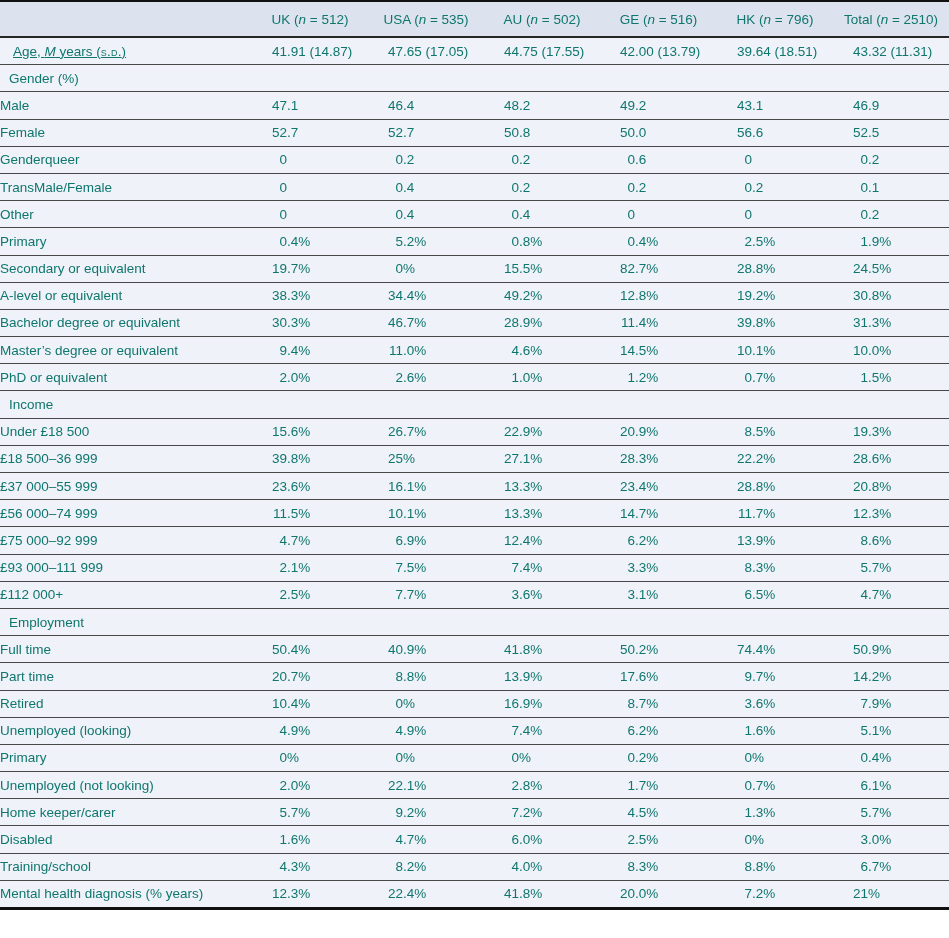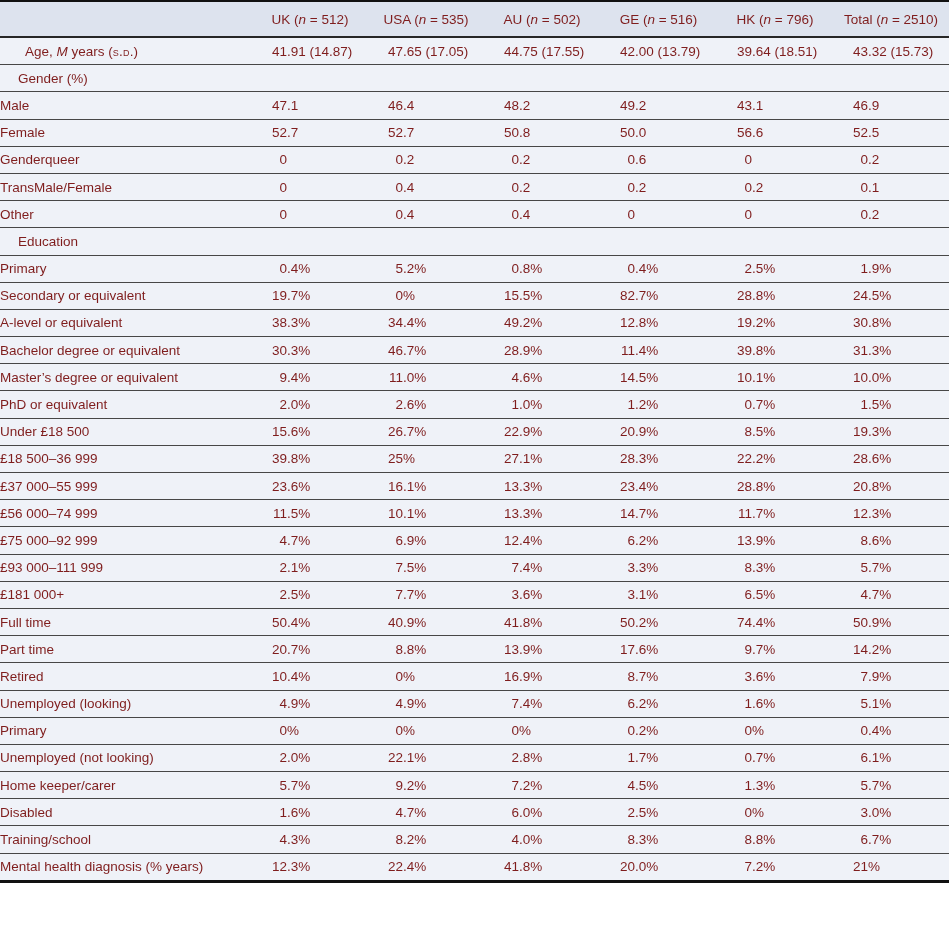--- a/index.html
+++ b/index.html
@@ -14,21 +14,21 @@
     overflow: hidden;
     background: #ffffff;
   }
   table.demo-table {
     width: 949px;
     border-collapse: collapse;
     table-layout: fixed;
     background: #eff2f8;
     border-top: 2.5px solid #111111;
     border-bottom: 3px solid #111111;
-    color: #7f1d1d;
+    color: #0f766e;
     font-size: 13.5px;
   }
   table.demo-table thead th {
     background: #dde3ee;
     height: 34px;
     font-weight: 400;
     text-align: center;
     vertical-align: middle;
     border-bottom: 2px solid #262626;
     padding: 0;
@@ -43,21 +43,21 @@
   }
   table.demo-table tbody tr:last-child th,
   table.demo-table tbody tr:last-child td {
     border-bottom: none;
   }
   th.row-label {
     text-align: left;
     padding-left: 29px;
   }
   tr.section-row th.row-label {
-    padding-left: 18px;
+    padding-left: 9px;
   }
   td.value-cell { padding: 0; }
   .num {
     display: flex;
     align-items: center;
     white-space: pre;
   }
   .ip {
     flex: 0 0 35px;
     text-align: right;
@@ -88,38 +88,38 @@
           <th><span>UK (</span><span class="it">n</span><span> = 512)</span></th>
           <th><span>USA (</span><span class="it">n</span><span> = 535)</span></th>
           <th><span>AU (</span><span class="it">n</span><span> = 502)</span></th>
           <th><span>GE (</span><span class="it">n</span><span> = 516)</span></th>
           <th><span>HK (</span><span class="it">n</span><span> = 796)</span></th>
           <th><span>Total (</span><span class="it">n</span><span> = 2510)</span></th>
         </tr>
     </thead>
     <tbody>
         <tr class="data-row">
-          <th class="row-label" style="padding-left: 25px;"><span>Age, </span><span class="it">M</span><span> years (</span><span class="sc">s.d.</span><span>)</span></th>
+          <th class="row-label" style="padding-left: 13px; text-decoration: underline;"><span>Age, </span><span class="it">M</span><span> years (</span><span class="sc">s.d.</span><span>)</span></th>
           <td class="value-cell">
             <span class="num"><span class="ip">41</span><span class="fp">.91 (14.87)</span></span>
           </td>
           <td class="value-cell">
             <span class="num"><span class="ip">47</span><span class="fp">.65 (17.05)</span></span>
           </td>
           <td class="value-cell">
             <span class="num"><span class="ip">44</span><span class="fp">.75 (17.55)</span></span>
           </td>
           <td class="value-cell">
             <span class="num"><span class="ip">42</span><span class="fp">.00 (13.79)</span></span>
           </td>
           <td class="value-cell">
             <span class="num"><span class="ip">39</span><span class="fp">.64 (18.51)</span></span>
           </td>
           <td class="value-cell">
-            <span class="num"><span class="ip">43</span><span class="fp">.32 (15.73)</span></span>
+            <span class="num"><span class="ip">43</span><span class="fp">.32 (11.31)</span></span>
           </td>
         </tr>
         <tr class="section-row">
           <th class="row-label">Gender (%)</th>
           <td colspan="6"></td>
         </tr>
         <tr class="data-row">
           <th class="row-label">Male</th>
           <td class="value-cell">
             <span class="num"><span class="ip">47</span><span class="fp">.1</span></span>
@@ -217,296 +217,300 @@
           <td class="value-cell">
             <span class="num"><span class="ip">0</span><span class="fp"></span></span>
           </td>
           <td class="value-cell">
             <span class="num"><span class="ip">0</span><span class="fp"></span></span>
           </td>
           <td class="value-cell">
             <span class="num"><span class="ip">0</span><span class="fp">.2</span></span>
           </td>
         </tr>
+        <tr class="data-row">
+          <th class="row-label">Primary</th>
+          <td class="value-cell">
+            <span class="num"><span class="ip">0</span><span class="fp">.4%</span></span>
+          </td>
+          <td class="value-cell">
+            <span class="num"><span class="ip">5</span><span class="fp">.2%</span></span>
+          </td>
+          <td class="value-cell">
+            <span class="num"><span class="ip">0</span><span class="fp">.8%</span></span>
+          </td>
+          <td class="value-cell">
+            <span class="num"><span class="ip">0</span><span class="fp">.4%</span></span>
+          </td>
+          <td class="value-cell">
+            <span class="num"><span class="ip">2</span><span class="fp">.5%</span></span>
+          </td>
+          <td class="value-cell">
+            <span class="num"><span class="ip">1</span><span class="fp">.9%</span></span>
+          </td>
+        </tr>
+        <tr class="data-row">
+          <th class="row-label">Secondary or equivalent</th>
+          <td class="value-cell">
+            <span class="num"><span class="ip">19</span><span class="fp">.7%</span></span>
+          </td>
+          <td class="value-cell">
+            <span class="num"><span class="ip">0</span><span class="fp">%</span></span>
+          </td>
+          <td class="value-cell">
+            <span class="num"><span class="ip">15</span><span class="fp">.5%</span></span>
+          </td>
+          <td class="value-cell">
+            <span class="num"><span class="ip">82</span><span class="fp">.7%</span></span>
+          </td>
+          <td class="value-cell">
+            <span class="num"><span class="ip">28</span><span class="fp">.8%</span></span>
+          </td>
+          <td class="value-cell">
+            <span class="num"><span class="ip">24</span><span class="fp">.5%</span></span>
+          </td>
+        </tr>
+        <tr class="data-row">
+          <th class="row-label">A-level or equivalent</th>
+          <td class="value-cell">
+            <span class="num"><span class="ip">38</span><span class="fp">.3%</span></span>
+          </td>
+          <td class="value-cell">
+            <span class="num"><span class="ip">34</span><span class="fp">.4%</span></span>
+          </td>
+          <td class="value-cell">
+            <span class="num"><span class="ip">49</span><span class="fp">.2%</span></span>
+          </td>
+          <td class="value-cell">
+            <span class="num"><span class="ip">12</span><span class="fp">.8%</span></span>
+          </td>
+          <td class="value-cell">
+            <span class="num"><span class="ip">19</span><span class="fp">.2%</span></span>
+          </td>
+          <td class="value-cell">
+            <span class="num"><span class="ip">30</span><span class="fp">.8%</span></span>
+          </td>
+        </tr>
+        <tr class="data-row">
+          <th class="row-label">Bachelor degree or equivalent</th>
+          <td class="value-cell">
+            <span class="num"><span class="ip">30</span><span class="fp">.3%</span></span>
+          </td>
+          <td class="value-cell">
+            <span class="num"><span class="ip">46</span><span class="fp">.7%</span></span>
+          </td>
+          <td class="value-cell">
+            <span class="num"><span class="ip">28</span><span class="fp">.9%</span></span>
+          </td>
+          <td class="value-cell">
+            <span class="num"><span class="ip">11</span><span class="fp">.4%</span></span>
+          </td>
+          <td class="value-cell">
+            <span class="num"><span class="ip">39</span><span class="fp">.8%</span></span>
+          </td>
+          <td class="value-cell">
+            <span class="num"><span class="ip">31</span><span class="fp">.3%</span></span>
+          </td>
+        </tr>
+        <tr class="data-row">
+          <th class="row-label">Master’s degree or equivalent</th>
+          <td class="value-cell">
+            <span class="num"><span class="ip">9</span><span class="fp">.4%</span></span>
+          </td>
+          <td class="value-cell">
+            <span class="num"><span class="ip">11</span><span class="fp">.0%</span></span>
+          </td>
+          <td class="value-cell">
+            <span class="num"><span class="ip">4</span><span class="fp">.6%</span></span>
+          </td>
+          <td class="value-cell">
+            <span class="num"><span class="ip">14</span><span class="fp">.5%</span></span>
+          </td>
+          <td class="value-cell">
+            <span class="num"><span class="ip">10</span><span class="fp">.1%</span></span>
+          </td>
+          <td class="value-cell">
+            <span class="num"><span class="ip">10</span><span class="fp">.0%</span></span>
+          </td>
+        </tr>
+        <tr class="data-row">
+          <th class="row-label">PhD or equivalent</th>
+          <td class="value-cell">
+            <span class="num"><span class="ip">2</span><span class="fp">.0%</span></span>
+          </td>
+          <td class="value-cell">
+            <span class="num"><span class="ip">2</span><span class="fp">.6%</span></span>
+          </td>
+          <td class="value-cell">
+            <span class="num"><span class="ip">1</span><span class="fp">.0%</span></span>
+          </td>
+          <td class="value-cell">
+            <span class="num"><span class="ip">1</span><span class="fp">.2%</span></span>
+          </td>
+          <td class="value-cell">
+            <span class="num"><span class="ip">0</span><span class="fp">.7%</span></span>
+          </td>
+          <td class="value-cell">
+            <span class="num"><span class="ip">1</span><span class="fp">.5%</span></span>
+          </td>
+        </tr>
         <tr class="section-row">
-          <th class="row-label">Education</th>
+          <th class="row-label">Income</th>
           <td colspan="6"></td>
         </tr>
         <tr class="data-row">
-          <th class="row-label">Primary</th>
-          <td class="value-cell">
-            <span class="num"><span class="ip">0</span><span class="fp">.4%</span></span>
-          </td>
-          <td class="value-cell">
-            <span class="num"><span class="ip">5</span><span class="fp">.2%</span></span>
-          </td>
-          <td class="value-cell">
-            <span class="num"><span class="ip">0</span><span class="fp">.8%</span></span>
-          </td>
-          <td class="value-cell">
-            <span class="num"><span class="ip">0</span><span class="fp">.4%</span></span>
-          </td>
+          <th class="row-label">Under £18 500</th>
+          <td class="value-cell">
+            <span class="num"><span class="ip">15</span><span class="fp">.6%</span></span>
+          </td>
+          <td class="value-cell">
+            <span class="num"><span class="ip">26</span><span class="fp">.7%</span></span>
+          </td>
+          <td class="value-cell">
+            <span class="num"><span class="ip">22</span><span class="fp">.9%</span></span>
+          </td>
+          <td class="value-cell">
+            <span class="num"><span class="ip">20</span><span class="fp">.9%</span></span>
+          </td>
+          <td class="value-cell">
+            <span class="num"><span class="ip">8</span><span class="fp">.5%</span></span>
+          </td>
+          <td class="value-cell">
+            <span class="num"><span class="ip">19</span><span class="fp">.3%</span></span>
+          </td>
+        </tr>
+        <tr class="data-row">
+          <th class="row-label">£18 500–36 999</th>
+          <td class="value-cell">
+            <span class="num"><span class="ip">39</span><span class="fp">.8%</span></span>
+          </td>
+          <td class="value-cell">
+            <span class="num"><span class="ip">25</span><span class="fp">%</span></span>
+          </td>
+          <td class="value-cell">
+            <span class="num"><span class="ip">27</span><span class="fp">.1%</span></span>
+          </td>
+          <td class="value-cell">
+            <span class="num"><span class="ip">28</span><span class="fp">.3%</span></span>
+          </td>
+          <td class="value-cell">
+            <span class="num"><span class="ip">22</span><span class="fp">.2%</span></span>
+          </td>
+          <td class="value-cell">
+            <span class="num"><span class="ip">28</span><span class="fp">.6%</span></span>
+          </td>
+        </tr>
+        <tr class="data-row">
+          <th class="row-label">£37 000–55 999</th>
+          <td class="value-cell">
+            <span class="num"><span class="ip">23</span><span class="fp">.6%</span></span>
+          </td>
+          <td class="value-cell">
+            <span class="num"><span class="ip">16</span><span class="fp">.1%</span></span>
+          </td>
+          <td class="value-cell">
+            <span class="num"><span class="ip">13</span><span class="fp">.3%</span></span>
+          </td>
+          <td class="value-cell">
+            <span class="num"><span class="ip">23</span><span class="fp">.4%</span></span>
+          </td>
+          <td class="value-cell">
+            <span class="num"><span class="ip">28</span><span class="fp">.8%</span></span>
+          </td>
+          <td class="value-cell">
+            <span class="num"><span class="ip">20</span><span class="fp">.8%</span></span>
+          </td>
+        </tr>
+        <tr class="data-row">
+          <th class="row-label">£56 000–74 999</th>
+          <td class="value-cell">
+            <span class="num"><span class="ip">11</span><span class="fp">.5%</span></span>
+          </td>
+          <td class="value-cell">
+            <span class="num"><span class="ip">10</span><span class="fp">.1%</span></span>
+          </td>
+          <td class="value-cell">
+            <span class="num"><span class="ip">13</span><span class="fp">.3%</span></span>
+          </td>
+          <td class="value-cell">
+            <span class="num"><span class="ip">14</span><span class="fp">.7%</span></span>
+          </td>
+          <td class="value-cell">
+            <span class="num"><span class="ip">11</span><span class="fp">.7%</span></span>
+          </td>
+          <td class="value-cell">
+            <span class="num"><span class="ip">12</span><span class="fp">.3%</span></span>
+          </td>
+        </tr>
+        <tr class="data-row">
+          <th class="row-label">£75 000–92 999</th>
+          <td class="value-cell">
+            <span class="num"><span class="ip">4</span><span class="fp">.7%</span></span>
+          </td>
+          <td class="value-cell">
+            <span class="num"><span class="ip">6</span><span class="fp">.9%</span></span>
+          </td>
+          <td class="value-cell">
+            <span class="num"><span class="ip">12</span><span class="fp">.4%</span></span>
+          </td>
+          <td class="value-cell">
+            <span class="num"><span class="ip">6</span><span class="fp">.2%</span></span>
+          </td>
+          <td class="value-cell">
+            <span class="num"><span class="ip">13</span><span class="fp">.9%</span></span>
+          </td>
+          <td class="value-cell">
+            <span class="num"><span class="ip">8</span><span class="fp">.6%</span></span>
+          </td>
+        </tr>
+        <tr class="data-row">
+          <th class="row-label">£93 000–111 999</th>
+          <td class="value-cell">
+            <span class="num"><span class="ip">2</span><span class="fp">.1%</span></span>
+          </td>
+          <td class="value-cell">
+            <span class="num"><span class="ip">7</span><span class="fp">.5%</span></span>
+          </td>
+          <td class="value-cell">
+            <span class="num"><span class="ip">7</span><span class="fp">.4%</span></span>
+          </td>
+          <td class="value-cell">
+            <span class="num"><span class="ip">3</span><span class="fp">.3%</span></span>
+          </td>
+          <td class="value-cell">
+            <span class="num"><span class="ip">8</span><span class="fp">.3%</span></span>
+          </td>
+          <td class="value-cell">
+            <span class="num"><span class="ip">5</span><span class="fp">.7%</span></span>
+          </td>
+        </tr>
+        <tr class="data-row">
+          <th class="row-label">£112 000+</th>
           <td class="value-cell">
             <span class="num"><span class="ip">2</span><span class="fp">.5%</span></span>
           </td>
           <td class="value-cell">
-            <span class="num"><span class="ip">1</span><span class="fp">.9%</span></span>
-          </td>
-        </tr>
-        <tr class="data-row">
-          <th class="row-label">Secondary or equivalent</th>
-          <td class="value-cell">
-            <span class="num"><span class="ip">19</span><span class="fp">.7%</span></span>
-          </td>
-          <td class="value-cell">
-            <span class="num"><span class="ip">0</span><span class="fp">%</span></span>
-          </td>
-          <td class="value-cell">
-            <span class="num"><span class="ip">15</span><span class="fp">.5%</span></span>
-          </td>
-          <td class="value-cell">
-            <span class="num"><span class="ip">82</span><span class="fp">.7%</span></span>
-          </td>
-          <td class="value-cell">
-            <span class="num"><span class="ip">28</span><span class="fp">.8%</span></span>
-          </td>
-          <td class="value-cell">
-            <span class="num"><span class="ip">24</span><span class="fp">.5%</span></span>
-          </td>
-        </tr>
-        <tr class="data-row">
-          <th class="row-label">A-level or equivalent</th>
-          <td class="value-cell">
-            <span class="num"><span class="ip">38</span><span class="fp">.3%</span></span>
-          </td>
-          <td class="value-cell">
-            <span class="num"><span class="ip">34</span><span class="fp">.4%</span></span>
-          </td>
-          <td class="value-cell">
-            <span class="num"><span class="ip">49</span><span class="fp">.2%</span></span>
-          </td>
-          <td class="value-cell">
-            <span class="num"><span class="ip">12</span><span class="fp">.8%</span></span>
-          </td>
-          <td class="value-cell">
-            <span class="num"><span class="ip">19</span><span class="fp">.2%</span></span>
-          </td>
-          <td class="value-cell">
-            <span class="num"><span class="ip">30</span><span class="fp">.8%</span></span>
-          </td>
-        </tr>
-        <tr class="data-row">
-          <th class="row-label">Bachelor degree or equivalent</th>
-          <td class="value-cell">
-            <span class="num"><span class="ip">30</span><span class="fp">.3%</span></span>
-          </td>
-          <td class="value-cell">
-            <span class="num"><span class="ip">46</span><span class="fp">.7%</span></span>
-          </td>
-          <td class="value-cell">
-            <span class="num"><span class="ip">28</span><span class="fp">.9%</span></span>
-          </td>
-          <td class="value-cell">
-            <span class="num"><span class="ip">11</span><span class="fp">.4%</span></span>
-          </td>
-          <td class="value-cell">
-            <span class="num"><span class="ip">39</span><span class="fp">.8%</span></span>
-          </td>
-          <td class="value-cell">
-            <span class="num"><span class="ip">31</span><span class="fp">.3%</span></span>
-          </td>
-        </tr>
-        <tr class="data-row">
-          <th class="row-label">Master’s degree or equivalent</th>
-          <td class="value-cell">
-            <span class="num"><span class="ip">9</span><span class="fp">.4%</span></span>
-          </td>
-          <td class="value-cell">
-            <span class="num"><span class="ip">11</span><span class="fp">.0%</span></span>
-          </td>
-          <td class="value-cell">
-            <span class="num"><span class="ip">4</span><span class="fp">.6%</span></span>
-          </td>
-          <td class="value-cell">
-            <span class="num"><span class="ip">14</span><span class="fp">.5%</span></span>
-          </td>
-          <td class="value-cell">
-            <span class="num"><span class="ip">10</span><span class="fp">.1%</span></span>
-          </td>
-          <td class="value-cell">
-            <span class="num"><span class="ip">10</span><span class="fp">.0%</span></span>
-          </td>
-        </tr>
-        <tr class="data-row">
-          <th class="row-label">PhD or equivalent</th>
-          <td class="value-cell">
-            <span class="num"><span class="ip">2</span><span class="fp">.0%</span></span>
-          </td>
-          <td class="value-cell">
-            <span class="num"><span class="ip">2</span><span class="fp">.6%</span></span>
-          </td>
-          <td class="value-cell">
-            <span class="num"><span class="ip">1</span><span class="fp">.0%</span></span>
-          </td>
-          <td class="value-cell">
-            <span class="num"><span class="ip">1</span><span class="fp">.2%</span></span>
-          </td>
-          <td class="value-cell">
-            <span class="num"><span class="ip">0</span><span class="fp">.7%</span></span>
-          </td>
-          <td class="value-cell">
-            <span class="num"><span class="ip">1</span><span class="fp">.5%</span></span>
-          </td>
-        </tr>
-        <tr class="data-row">
-          <th class="row-label">Under £18 500</th>
-          <td class="value-cell">
-            <span class="num"><span class="ip">15</span><span class="fp">.6%</span></span>
-          </td>
-          <td class="value-cell">
-            <span class="num"><span class="ip">26</span><span class="fp">.7%</span></span>
-          </td>
-          <td class="value-cell">
-            <span class="num"><span class="ip">22</span><span class="fp">.9%</span></span>
-          </td>
-          <td class="value-cell">
-            <span class="num"><span class="ip">20</span><span class="fp">.9%</span></span>
-          </td>
-          <td class="value-cell">
-            <span class="num"><span class="ip">8</span><span class="fp">.5%</span></span>
-          </td>
-          <td class="value-cell">
-            <span class="num"><span class="ip">19</span><span class="fp">.3%</span></span>
-          </td>
-        </tr>
-        <tr class="data-row">
-          <th class="row-label">£18 500–36 999</th>
-          <td class="value-cell">
-            <span class="num"><span class="ip">39</span><span class="fp">.8%</span></span>
-          </td>
-          <td class="value-cell">
-            <span class="num"><span class="ip">25</span><span class="fp">%</span></span>
-          </td>
-          <td class="value-cell">
-            <span class="num"><span class="ip">27</span><span class="fp">.1%</span></span>
-          </td>
-          <td class="value-cell">
-            <span class="num"><span class="ip">28</span><span class="fp">.3%</span></span>
-          </td>
-          <td class="value-cell">
-            <span class="num"><span class="ip">22</span><span class="fp">.2%</span></span>
-          </td>
-          <td class="value-cell">
-            <span class="num"><span class="ip">28</span><span class="fp">.6%</span></span>
-          </td>
-        </tr>
-        <tr class="data-row">
-          <th class="row-label">£37 000–55 999</th>
-          <td class="value-cell">
-            <span class="num"><span class="ip">23</span><span class="fp">.6%</span></span>
-          </td>
-          <td class="value-cell">
-            <span class="num"><span class="ip">16</span><span class="fp">.1%</span></span>
-          </td>
-          <td class="value-cell">
-            <span class="num"><span class="ip">13</span><span class="fp">.3%</span></span>
-          </td>
-          <td class="value-cell">
-            <span class="num"><span class="ip">23</span><span class="fp">.4%</span></span>
-          </td>
-          <td class="value-cell">
-            <span class="num"><span class="ip">28</span><span class="fp">.8%</span></span>
-          </td>
-          <td class="value-cell">
-            <span class="num"><span class="ip">20</span><span class="fp">.8%</span></span>
-          </td>
-        </tr>
-        <tr class="data-row">
-          <th class="row-label">£56 000–74 999</th>
-          <td class="value-cell">
-            <span class="num"><span class="ip">11</span><span class="fp">.5%</span></span>
-          </td>
-          <td class="value-cell">
-            <span class="num"><span class="ip">10</span><span class="fp">.1%</span></span>
-          </td>
-          <td class="value-cell">
-            <span class="num"><span class="ip">13</span><span class="fp">.3%</span></span>
-          </td>
-          <td class="value-cell">
-            <span class="num"><span class="ip">14</span><span class="fp">.7%</span></span>
-          </td>
-          <td class="value-cell">
-            <span class="num"><span class="ip">11</span><span class="fp">.7%</span></span>
-          </td>
-          <td class="value-cell">
-            <span class="num"><span class="ip">12</span><span class="fp">.3%</span></span>
-          </td>
-        </tr>
-        <tr class="data-row">
-          <th class="row-label">£75 000–92 999</th>
+            <span class="num"><span class="ip">7</span><span class="fp">.7%</span></span>
+          </td>
+          <td class="value-cell">
+            <span class="num"><span class="ip">3</span><span class="fp">.6%</span></span>
+          </td>
+          <td class="value-cell">
+            <span class="num"><span class="ip">3</span><span class="fp">.1%</span></span>
+          </td>
+          <td class="value-cell">
+            <span class="num"><span class="ip">6</span><span class="fp">.5%</span></span>
+          </td>
           <td class="value-cell">
             <span class="num"><span class="ip">4</span><span class="fp">.7%</span></span>
           </td>
-          <td class="value-cell">
-            <span class="num"><span class="ip">6</span><span class="fp">.9%</span></span>
-          </td>
-          <td class="value-cell">
-            <span class="num"><span class="ip">12</span><span class="fp">.4%</span></span>
-          </td>
-          <td class="value-cell">
-            <span class="num"><span class="ip">6</span><span class="fp">.2%</span></span>
-          </td>
-          <td class="value-cell">
-            <span class="num"><span class="ip">13</span><span class="fp">.9%</span></span>
-          </td>
-          <td class="value-cell">
-            <span class="num"><span class="ip">8</span><span class="fp">.6%</span></span>
-          </td>
-        </tr>
-        <tr class="data-row">
-          <th class="row-label">£93 000–111 999</th>
-          <td class="value-cell">
-            <span class="num"><span class="ip">2</span><span class="fp">.1%</span></span>
-          </td>
-          <td class="value-cell">
-            <span class="num"><span class="ip">7</span><span class="fp">.5%</span></span>
-          </td>
-          <td class="value-cell">
-            <span class="num"><span class="ip">7</span><span class="fp">.4%</span></span>
-          </td>
-          <td class="value-cell">
-            <span class="num"><span class="ip">3</span><span class="fp">.3%</span></span>
-          </td>
-          <td class="value-cell">
-            <span class="num"><span class="ip">8</span><span class="fp">.3%</span></span>
-          </td>
-          <td class="value-cell">
-            <span class="num"><span class="ip">5</span><span class="fp">.7%</span></span>
-          </td>
-        </tr>
-        <tr class="data-row">
-          <th class="row-label">£181 000+</th>
-          <td class="value-cell">
-            <span class="num"><span class="ip">2</span><span class="fp">.5%</span></span>
-          </td>
-          <td class="value-cell">
-            <span class="num"><span class="ip">7</span><span class="fp">.7%</span></span>
-          </td>
-          <td class="value-cell">
-            <span class="num"><span class="ip">3</span><span class="fp">.6%</span></span>
-          </td>
-          <td class="value-cell">
-            <span class="num"><span class="ip">3</span><span class="fp">.1%</span></span>
-          </td>
-          <td class="value-cell">
-            <span class="num"><span class="ip">6</span><span class="fp">.5%</span></span>
-          </td>
-          <td class="value-cell">
-            <span class="num"><span class="ip">4</span><span class="fp">.7%</span></span>
-          </td>
+        </tr>
+        <tr class="section-row">
+          <th class="row-label">Employment</th>
+          <td colspan="6"></td>
         </tr>
         <tr class="data-row">
           <th class="row-label">Full time</th>
           <td class="value-cell">
             <span class="num"><span class="ip">50</span><span class="fp">.4%</span></span>
           </td>
           <td class="value-cell">
             <span class="num"><span class="ip">40</span><span class="fp">.9%</span></span>
           </td>
           <td class="value-cell">

